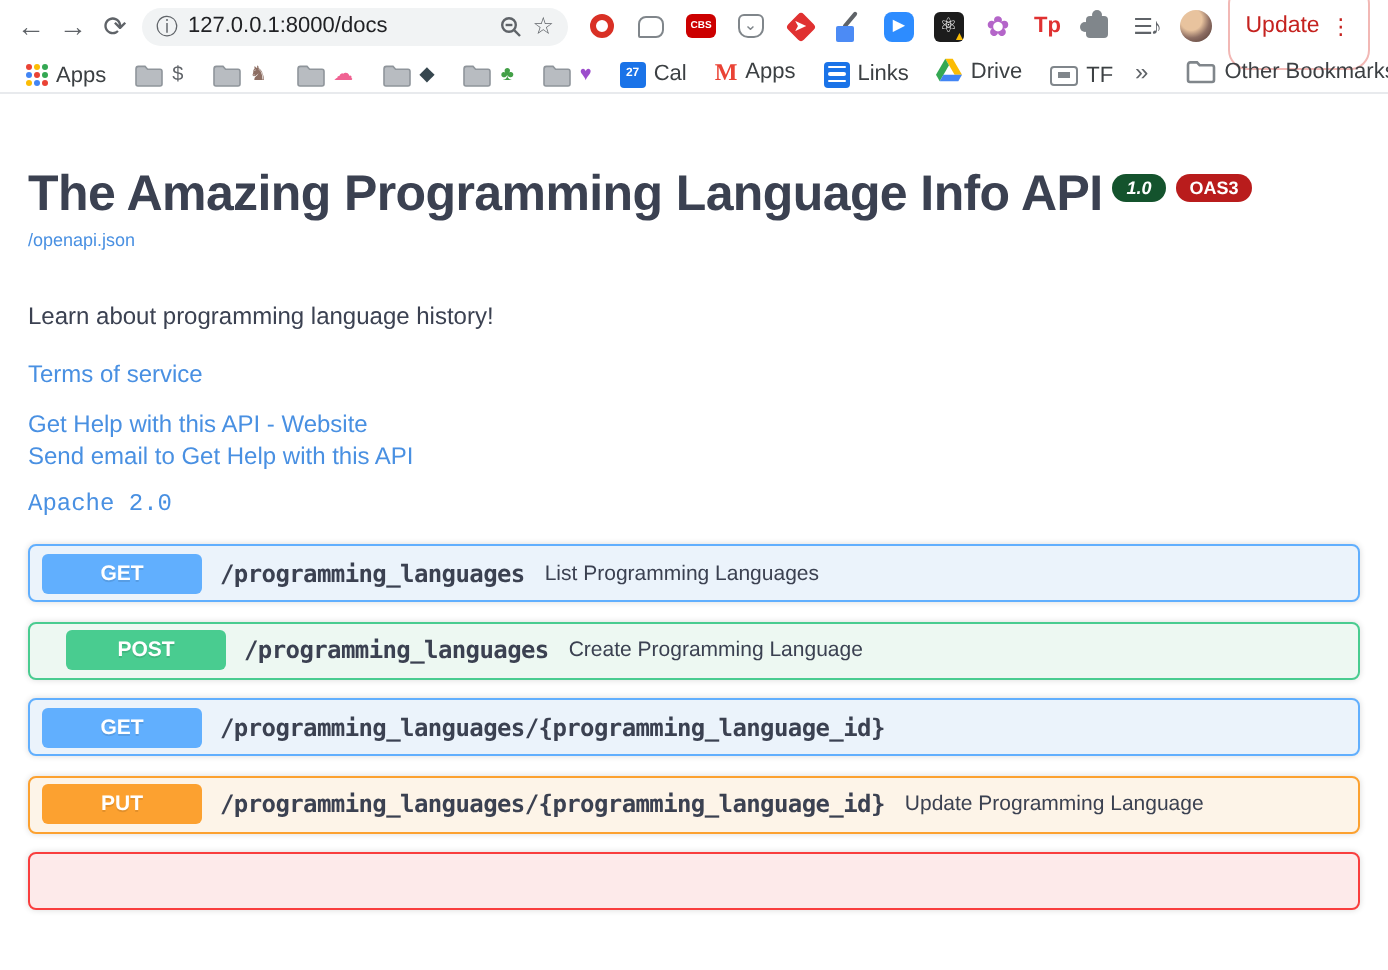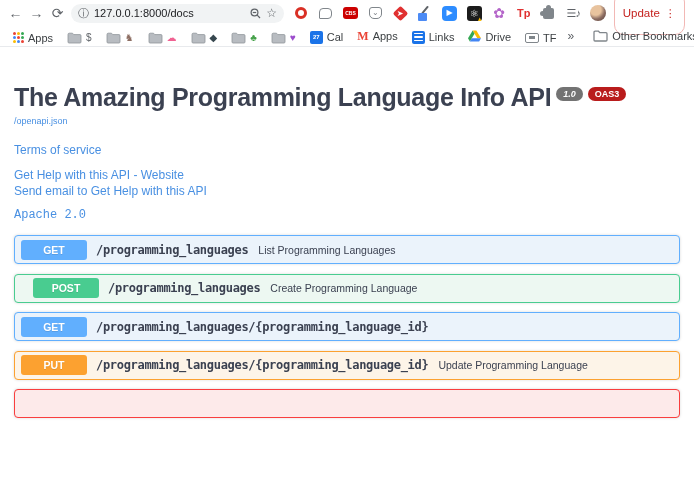--- a/index.html
+++ b/index.html
@@ -80,21 +80,21 @@
   .lk0 { margin-top:15px; } .lk1 { margin-top:11px; } .lk2 { margin-top:2px; } .lk3 { margin-top:10px;font-family:Liberation Mono, monospace; }
 
   .section-header { display:flex; align-items:center; justify-content:space-between;
                     margin-top:33px; padding-right:28px; cursor:pointer; }
   .section-title { font-size:19px; font-weight:bold; color:#3b4151; }
   .chev svg { display:block; }
 
   .opblocks { margin-top:13px; }
   .opblock { display:flex; align-items:center; height:29px; border-radius:4px; border:1px solid;
              margin-bottom:9.5px; box-shadow:0 0 3px rgba(0,0,0,.15); cursor:pointer; }
-  .method-badge { width:66px; height:20px; margin-left:6px; border-radius:3px; color:#fff; flex:0 0 auto;
+  .method-badge { width:80px; height:20px; margin-left:6px; border-radius:3px; color:#fff; flex:0 0 auto;
                   font-weight:bold; font-size:10.5px; display:flex; align-items:center; justify-content:center;
                   text-shadow:0 1px 0 rgba(0,0,0,.1); }
   .ep-path { font-family:"DejaVu Sans Mono", monospace; font-weight:bold; font-size:12px;
              margin-left:9px; color:#3b4151; letter-spacing:-0.3px; white-space:nowrap; }
   .ep-summary { font-size:10.5px; margin-left:10px; color:#3b4151; white-space:nowrap; }
 </style>
 </head>
 <body>
 
 <div class="toolbar">
@@ -268,25 +268,26 @@
     <svg class="folder-svg" width="15" height="12" viewBox="0 0 15 12">
         <path d="M1 2.5 Q1 1.2 2.2 1.2 L5.5 1.2 L6.8 2.6 L13 2.6 Q14 2.6 14 3.7 L14 10 Q14 11 13 11 L2 11 Q1 11 1 10 Z" fill="none" stroke="#80868b" stroke-width="1.3"></path>
       </svg>
     <span>Other Bookmarks</span>
   </span>
 </div>
 
 <div class="page">
   <div class="title-row">
     <h1 class="api-title">The Amazing Programming Language Info API</h1>
-    <span class="badge" id="badge-version" style="background: #737373; font-style: italic;">1.0</span>
+    <span class="badge" id="badge-version" style="background: #14532d; font-style: italic;">1.0</span>
     <span class="badge" id="badge-oas" style="background: #b91c1c;">OAS3</span>
   </div>
   <a class="spec-link">/openapi.json</a>
 
+  <div class="desc">Learn about programming language history!</div>
 
   <a class="plink lk0">Terms of service</a>
   <a class="plink lk1">Get Help with this API - Website</a>
   <a class="plink lk2">Send email to Get Help with this API</a>
   <a class="plink lk3">Apache 2.0</a>
 
 
   <div class="opblocks">
       <div class="opblock" style="background: rgb(235, 243, 251); border-color: rgb(97, 175, 254);">
         <span class="method-badge" style="background: rgb(97, 175, 254);">GET</span>

